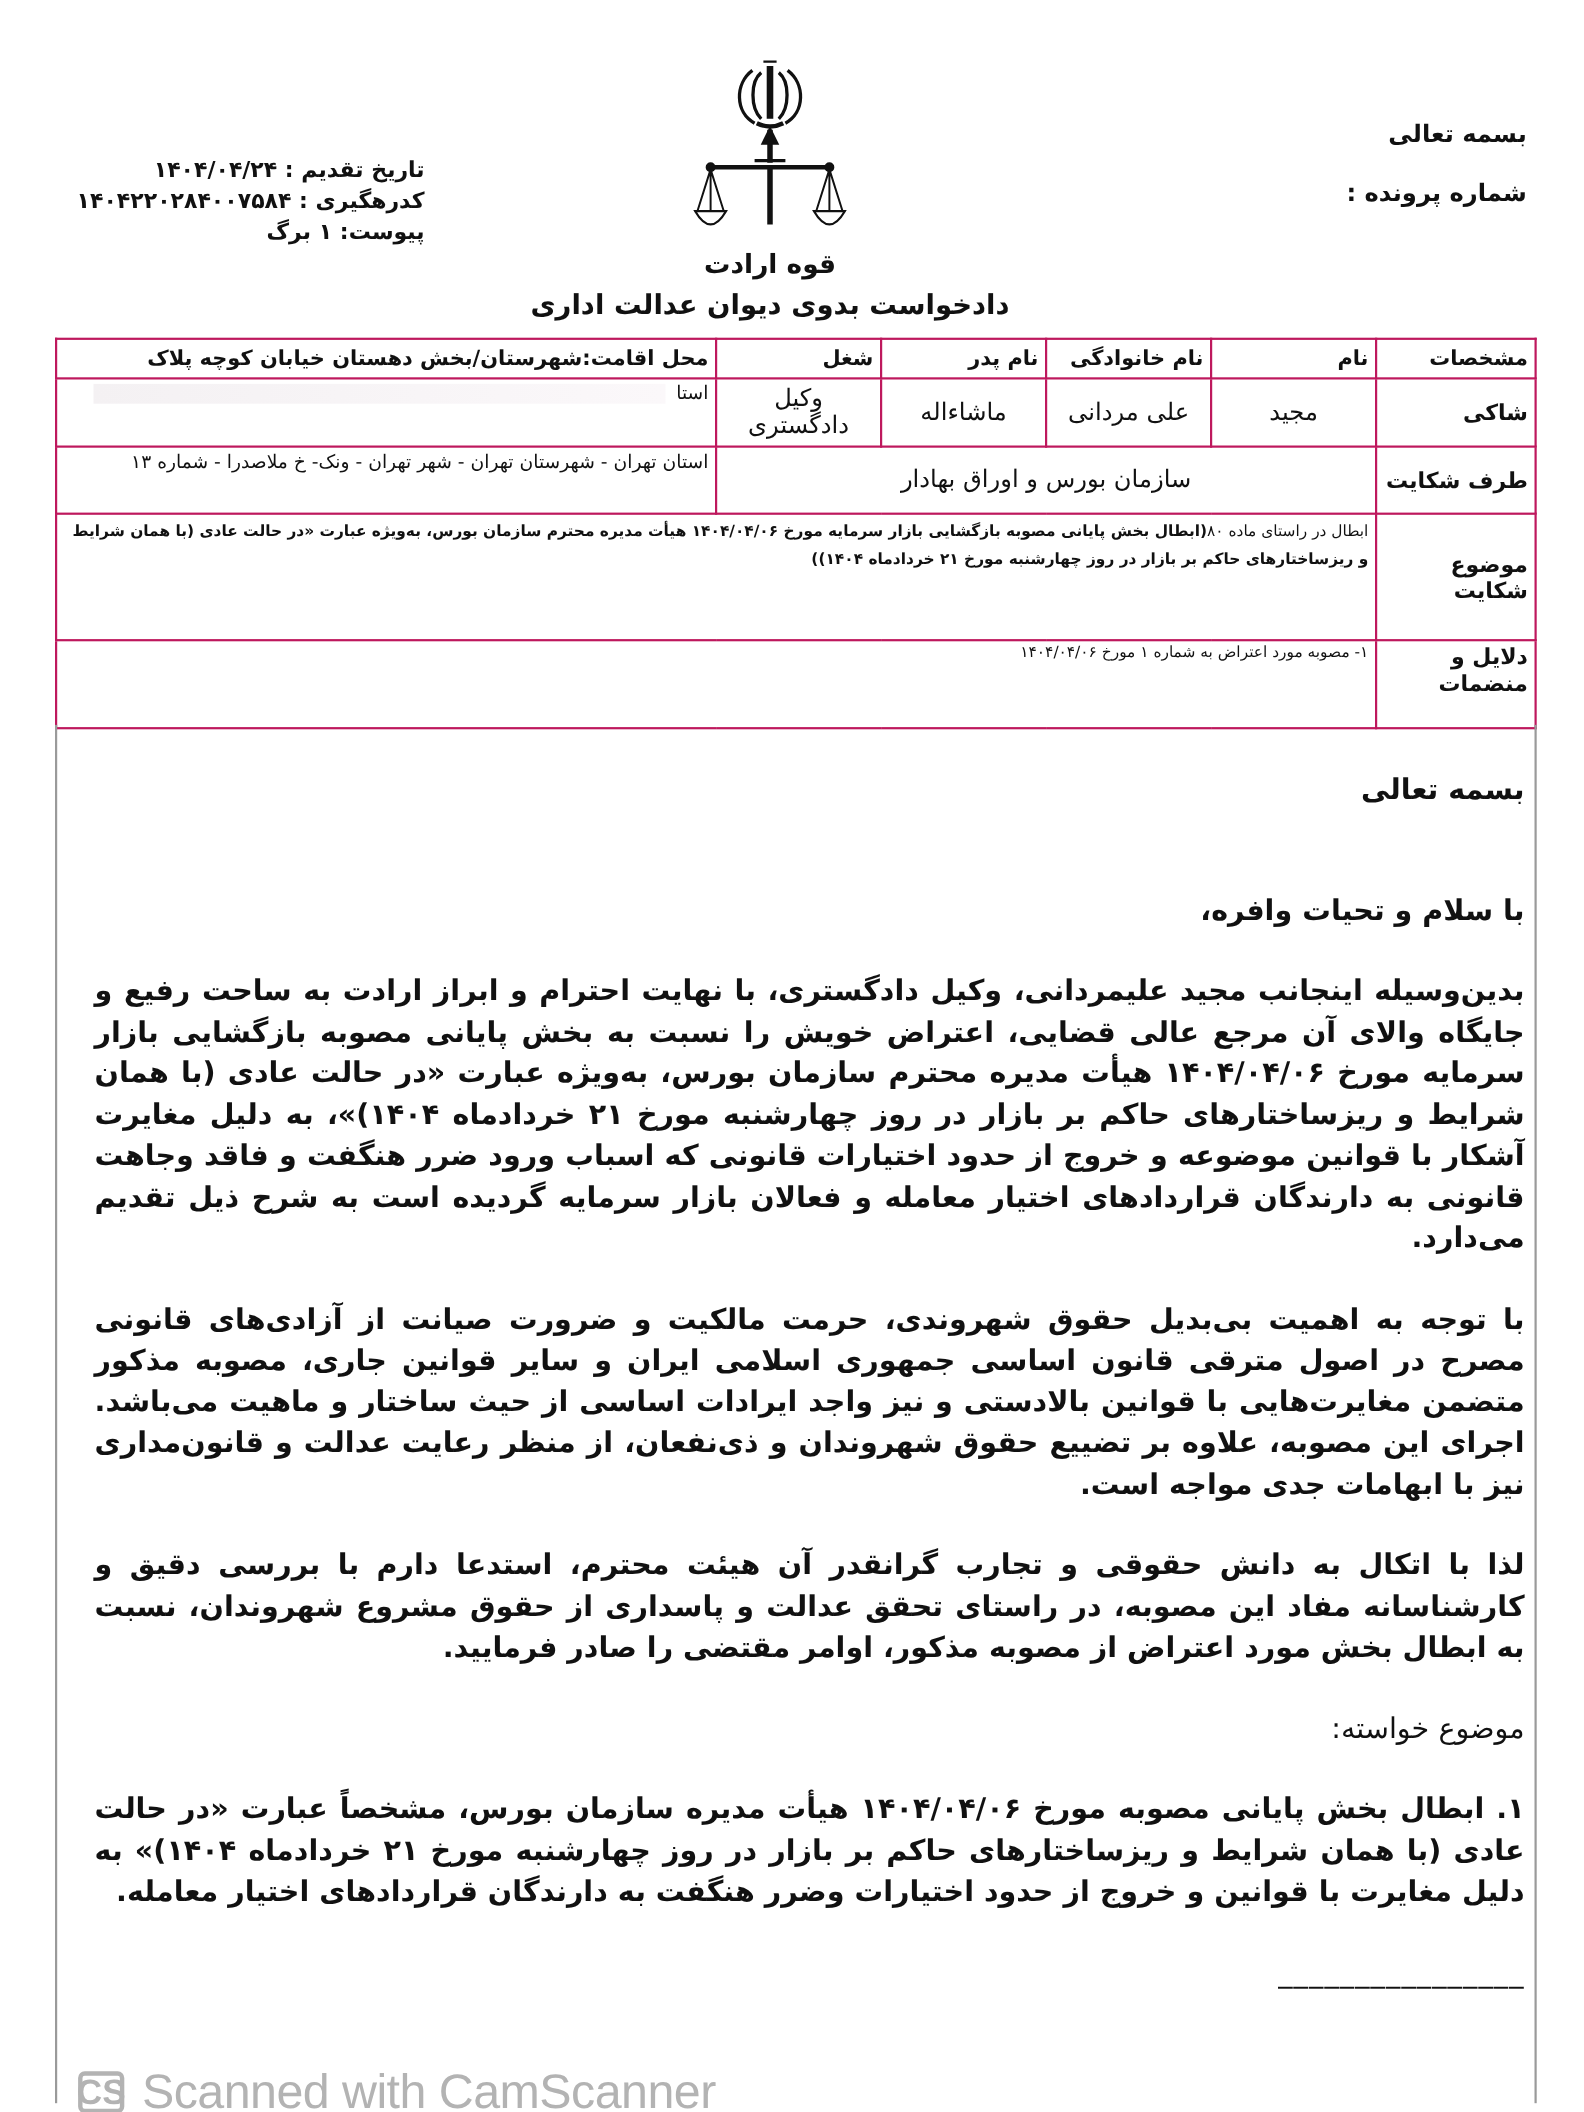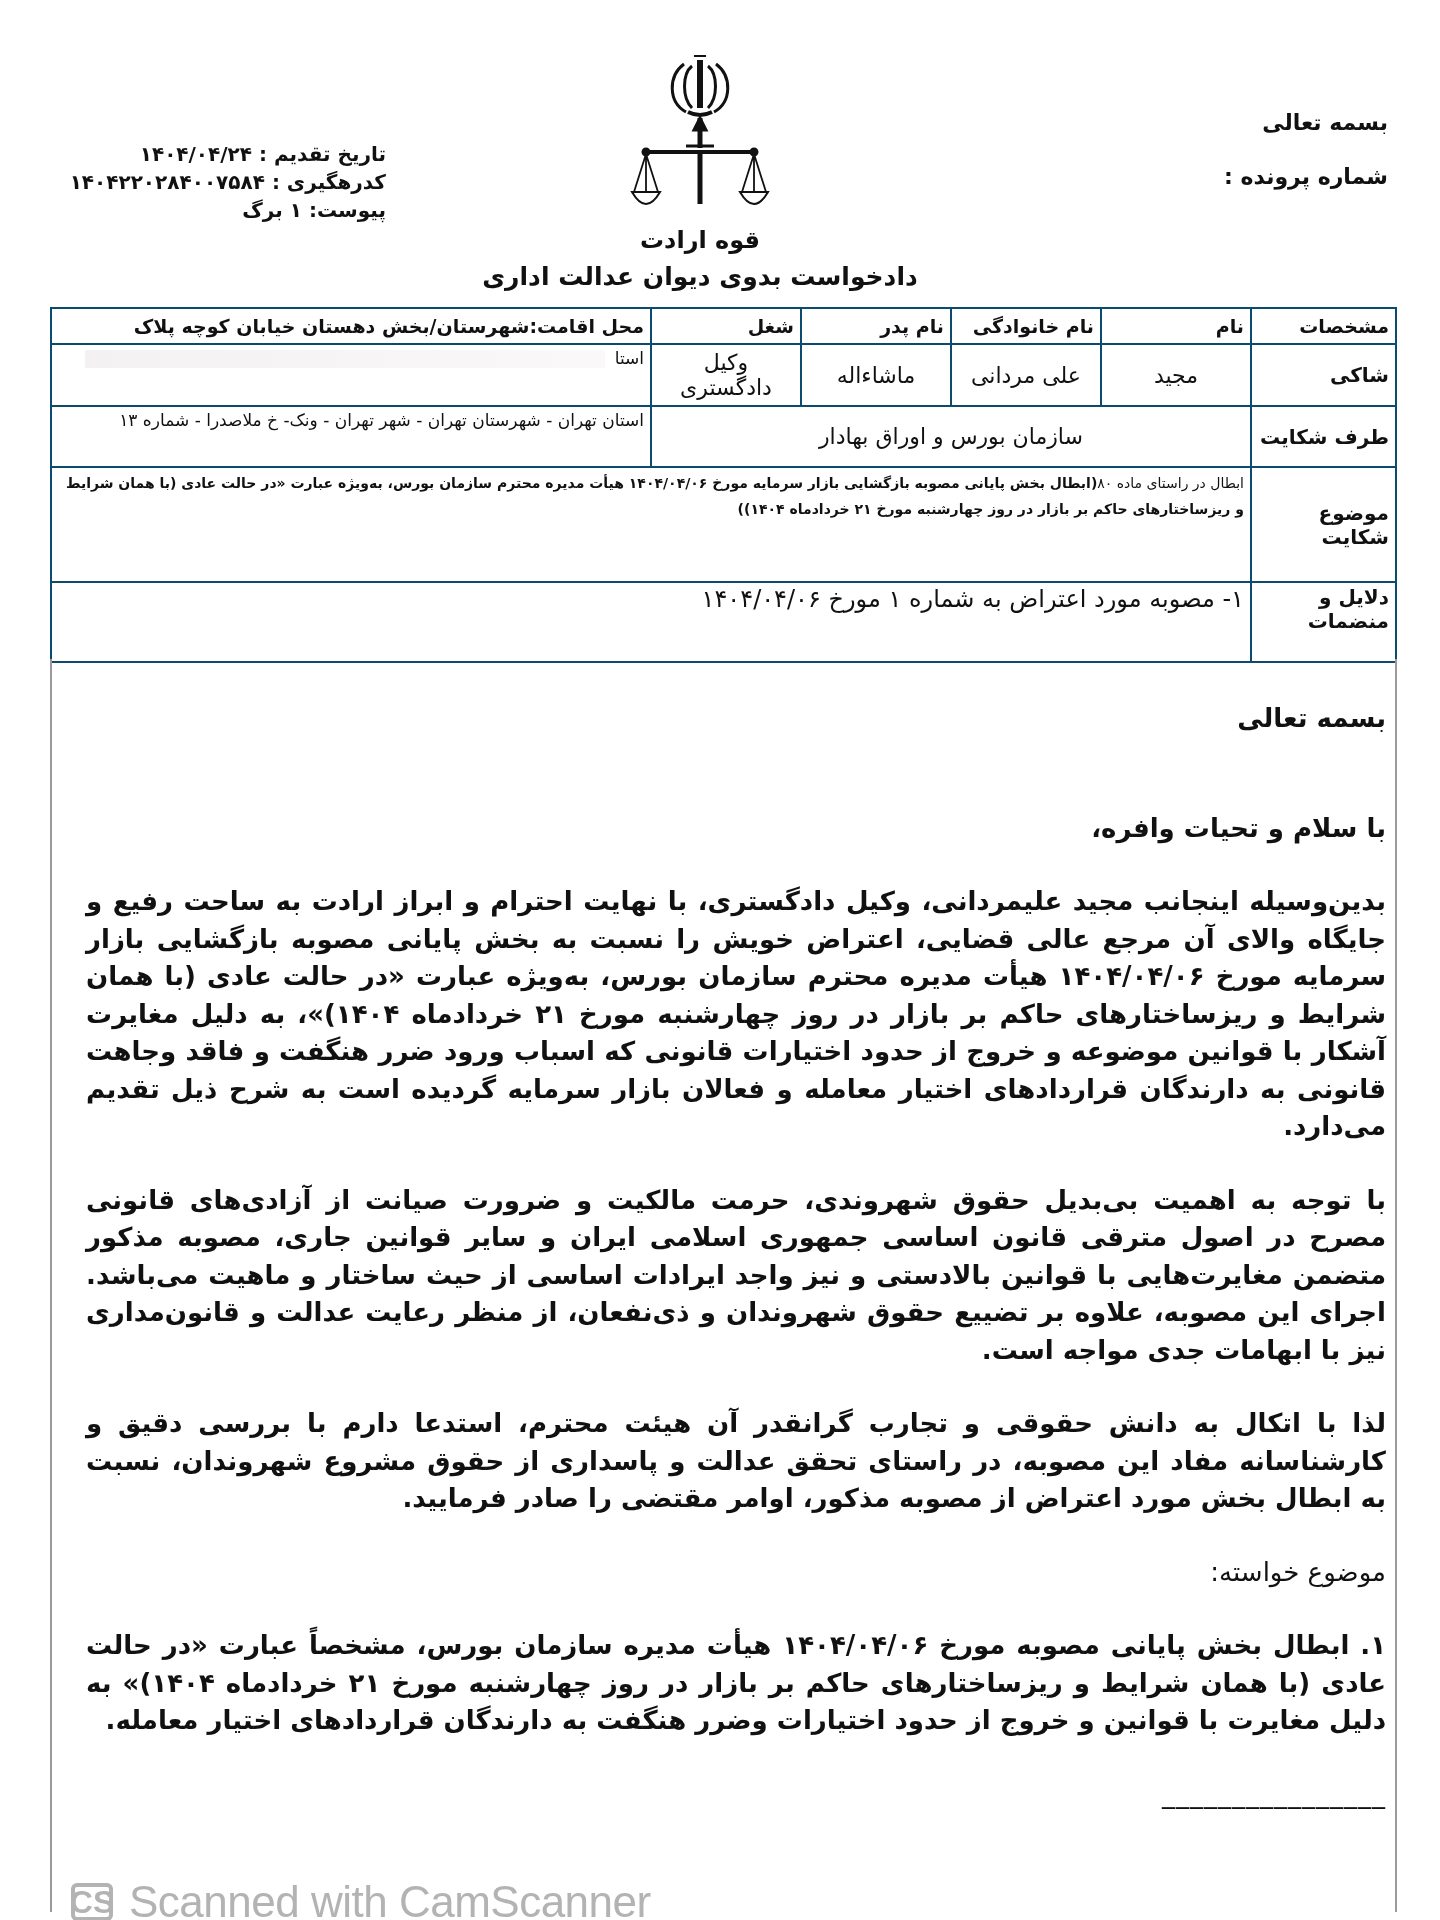--- a/index.html
+++ b/index.html
@@ -15,21 +15,21 @@
   
   #info { left:50px; top:140px; width:336px; font-size:20px; font-weight:bold; line-height:28px; }
 
   
   #emblem { left:630px; top:52px; width:140px; height:172px; }
   #org-name { left:520px; top:226px; width:360px; text-align:center; font-size:24px; font-weight:bold; }
   #form-title { left:400px; top:262px; width:600px; text-align:center; font-size:25px; font-weight:bold; }
 
   
   #form-table { left:50px; top:307px; width:1345px; border-collapse:collapse; direction:rtl; table-layout:fixed; }
-  #form-table td { border:2px solid #0c4a6e; padding:2px 6px; vertical-align:middle; font-size:18px; }
+  #form-table td { border:2px solid #be185d; padding:2px 6px; vertical-align:middle; font-size:18px; }
   #form-table .lbl { font-weight:bold; font-size:20px; }
   #form-table .hd  { font-weight:bold; text-align:right; font-size:19px; height:30px; }
   #form-table .val { text-align:center; font-size:22px; }
   #form-table .addr { text-align:right; vertical-align:top; font-size:17px; line-height:22px; }
   .blur { display:inline-block; width:520px; height:18px; background:linear-gradient(90deg, #f4f1f3, #fbf8fa); vertical-align:middle; margin-right:10px; }
 
   
   #body-frame { left:50px; top:659px; width:1343px; height:1253px; border-left:2px solid #9a9a9a; border-right:2px solid #9a9a9a; }
   #body-text { left:86px; top:700px; width:1300px; font-size:26px; font-weight:bold; line-height:37.5px; }
   #body-text p { margin:0; text-align:justify; text-align-last:right; }
@@ -115,21 +115,21 @@
     <td class="addr">استان تهران - شهرستان تهران - شهر تهران - ونک- خ ملاصدرا - شماره ۱۳</td>
   </tr>
   <tr style="height:115px">
     <td class="lbl">موضوع شکایت</td>
     <td colspan="5" style="vertical-align:top; text-align:right; line-height:26px; font-size:14px;">
       <span class="plain">ابطال در راستای ماده ۸۰</span><b>(ابطال بخش پایانی مصوبه بازگشایی بازار سرمایه مورخ ۱۴۰۴/۰۴/۰۶ هیأت مدیره محترم سازمان بورس، به‌ویژه عبارت «در حالت عادی (با همان شرایط و ریزساختارهای حاکم بر بازار در روز چهارشنبه مورخ ۲۱ خردادماه ۱۴۰۴))</b>
     </td>
   </tr>
   <tr style="height:80px">
     <td class="lbl" style="vertical-align:top">دلایل و منضمات</td>
-    <td colspan="5" style="vertical-align:top; text-align:right; font-size:24px;">۱- مصوبه مورد اعتراض به شماره ۱ مورخ ۱۴۰۴/۰۴/۰۶</td>
+    <td colspan="5" style="vertical-align:top; text-align:right; font-size:14px;">۱- مصوبه مورد اعتراض به شماره ۱ مورخ ۱۴۰۴/۰۴/۰۶</td>
   </tr>
 </tbody>
   </table>
 
 <div id="body-frame" class="abs"></div>
 
 <div id="body-text" class="abs rtl">
   <p>بسمه تعالی</p>
   <div class="gap-lg"></div>
   <div class="gap-lg"></div>

